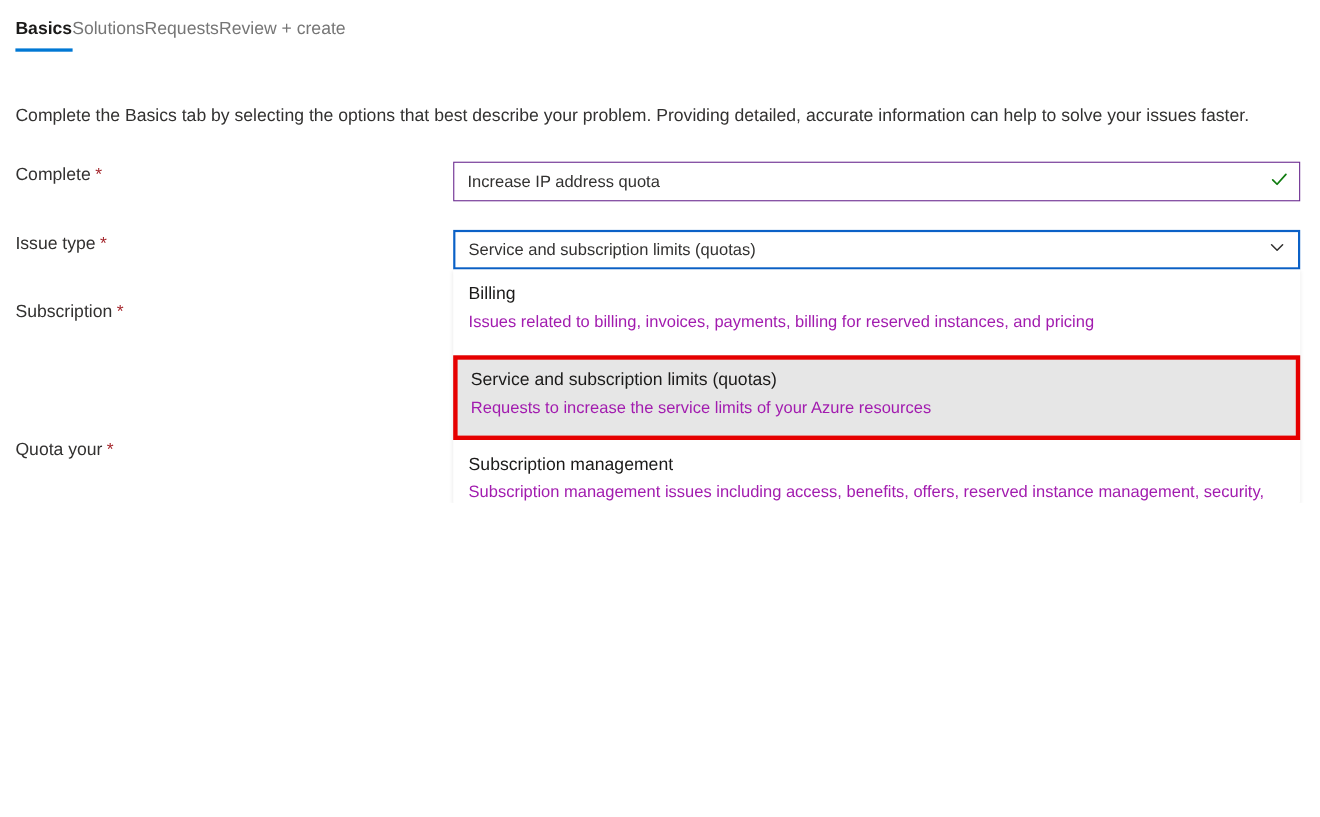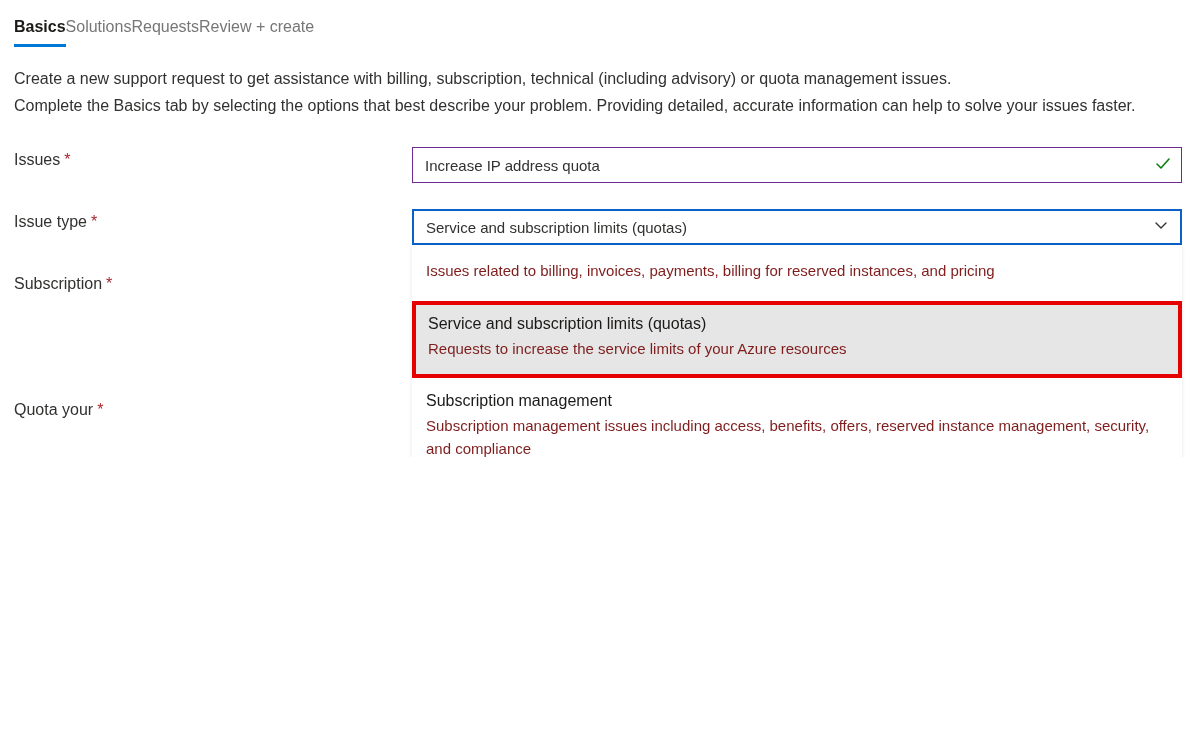--- a/index.html
+++ b/index.html
@@ -122,21 +122,21 @@
       border: 4px solid #e60000;
       padding: 10px 12px 14px 12px;
     }
     .option-title {
       font-size: 16px;
       color: #1b1a19;
       margin-bottom: 4px;
     }
     .option-desc {
       font-size: 15px;
-      color: #7f1d1d;
+      color: #a21caf;
       line-height: 1.55;
     }
     .label-only-row {
       display: flex;
       margin-bottom: 26px;
     }
     .spacer-large {
       height: 78px;
     }
   </style>
@@ -144,27 +144,27 @@
 <body>
 
 <div class="tabs">
   <div class="tab active">Basics</div>
   <div class="tab">Solutions</div>
   <div class="tab">Requests</div>
   <div class="tab">Review + create</div>
 </div>
 
 <div class="intro">
-  <span>Create a new support request to get assistance with billing, subscription, technical (including advisory) or quota management issues.</span><br>
+  <br>
   <span>Complete the Basics tab by selecting the options that best describe your problem. Providing detailed, accurate information can help to solve your issues faster.</span>
 </div>
 
 <div class="form-row">
   <div class="form-label">
-    <span>Issues</span><span class="req">*</span>
+    <span>Complete</span><span class="req">*</span>
   </div>
   <div class="control-col">
     <input type="text" class="text-input" value="Increase IP address quota" style="">
     <span class="check-icon">
       <svg width="18" height="18" viewBox="0 0 18 18" fill="none">
         <path d="M3 9.5 L7 13.5 L15 4.5" stroke="#107c10" stroke-width="1.6" fill="none" stroke-linecap="round" stroke-linejoin="round"></path>
       </svg>
     </span>
   </div>
 </div>
@@ -177,20 +177,21 @@
     <div class="select-box">
       <span>Service and subscription limits (quotas)</span>
       <span class="chevron-icon">
         <svg width="14" height="14" viewBox="0 0 14 14">
           <path d="M2 4.5 L7 9.5 L12 4.5" stroke="#323130" stroke-width="1.4" fill="none" stroke-linecap="round" stroke-linejoin="round"></path>
         </svg>
       </span>
     </div>
     <div class="dropdown">
       <div class="option">
+        <div class="option-title">Billing</div>
         <div class="option-desc">Issues related to billing, invoices, payments, billing for reserved instances, and pricing</div>
       </div>
       <div class="option selected">
         <div class="option-title">Service and subscription limits (quotas)</div>
         <div class="option-desc">Requests to increase the service limits of your Azure resources</div>
       </div>
       <div class="option">
         <div class="option-title">Subscription management</div>
         <div class="option-desc">Subscription management issues including access, benefits, offers, reserved instance management, security, and compliance</div>
       </div>

